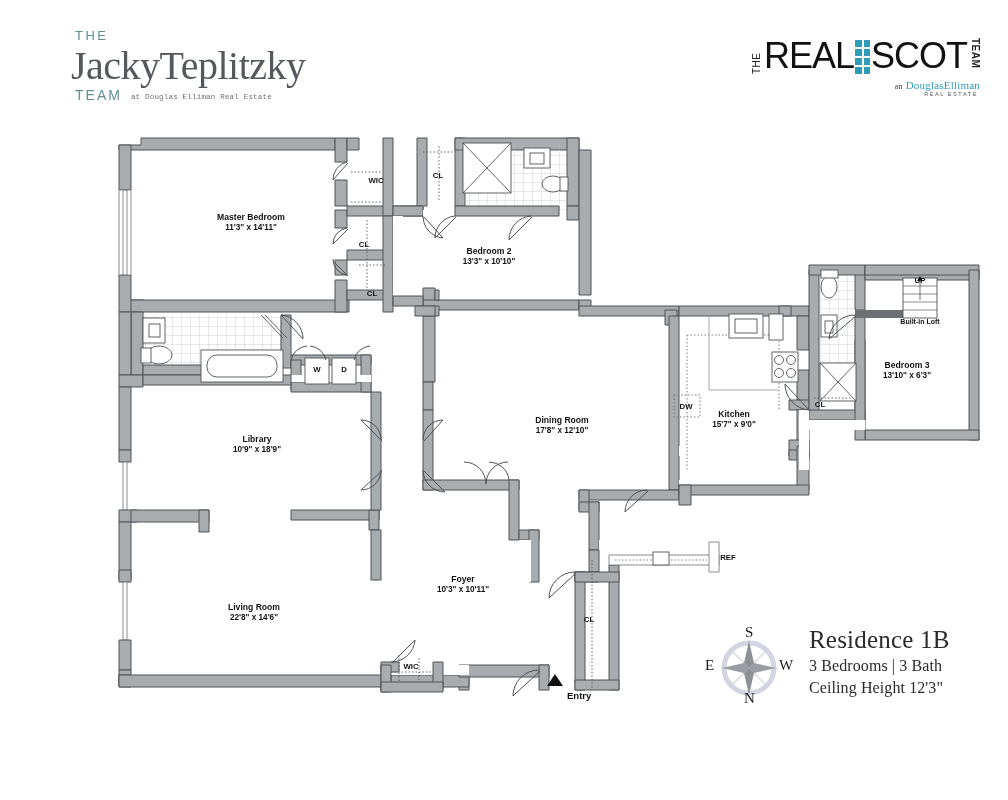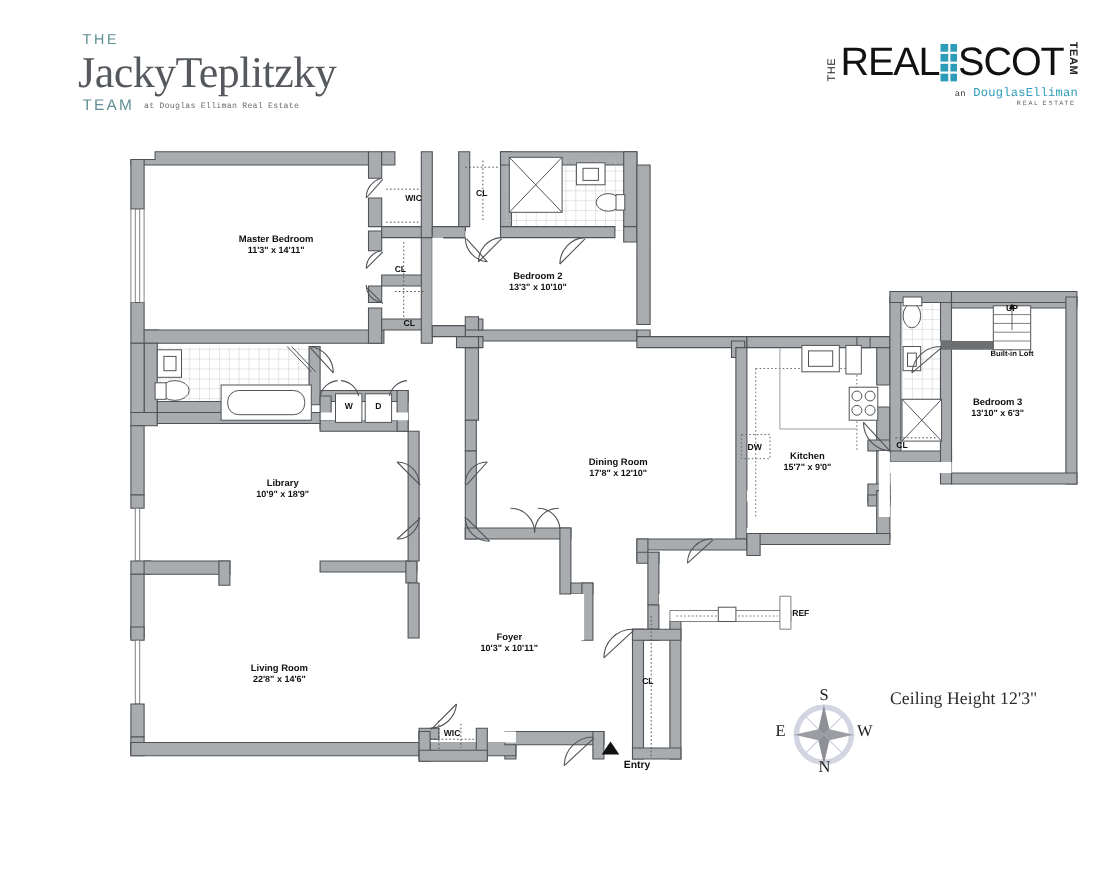--- a/index.html
+++ b/index.html
@@ -49,21 +49,21 @@
     display:grid;grid-template-columns:1fr 1fr;grid-template-rows:repeat(4,1fr);
     gap:2px;background:#fff;
   }
   .lr-bldg i{display:block;background:#2d9cb8;}
   .lr-team{
     font-family:"Liberation Sans", sans-serif;
     font-size:10px;letter-spacing:.5px;color:#222;font-weight:700;
     writing-mode:vertical-rl;line-height:10px;height:36px;margin-left:3px;
   }
   .lr-sub{
-    text-align:right;margin-top:1px;font-family:Liberation Mono, monospace;
+    text-align:right;margin-top:1px;font-family:Liberation Serif, serif;
     font-size:11px;color:#333;letter-spacing:.2px;
   }
   .lr-sub .de{color:#2d9cb8;}
   .lr-sub2{
     text-align:right;font-family:"Liberation Sans", sans-serif;
     font-size:5.5px;letter-spacing:1.6px;color:#555;margin-top:0px;padding-right:2px;
   }
 
   
   #plan{position:absolute;left:0;top:110px;width:1008px;height:620px;}
@@ -466,16 +466,18 @@
       <path d="M13,40 L35,45 L40,40 L35,35 Z" fill="#9a9da2"></path>
       <path d="M67,40 L45,45 L40,40 L45,35 Z" fill="#9a9da2"></path>
     </svg>
     <span class="c-lab c-s">S</span>
     <span class="c-lab c-n">N</span>
     <span class="c-lab c-e">E</span>
     <span class="c-lab c-w">W</span>
   </div>
 
   <div class="residence">
+    <div class="r-title">Residence 1B</div>
+    <div class="r-line">3 Bedrooms | 3 Bath</div>
     <div class="r-line">Ceiling Height 12'3"</div>
   </div>
 
 </div>
 
 </body></html>

